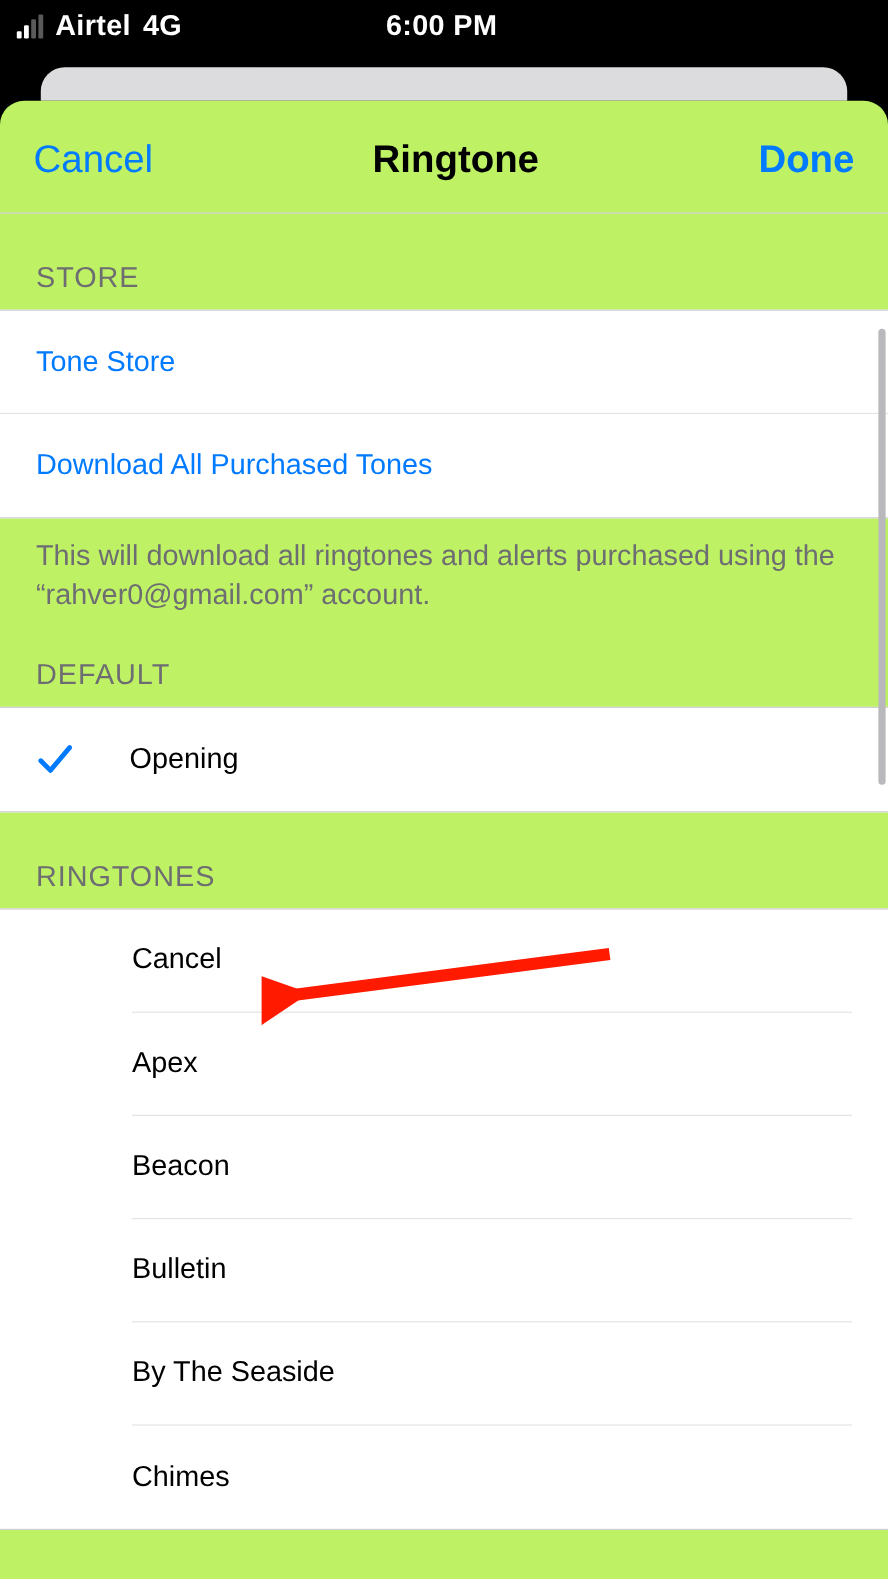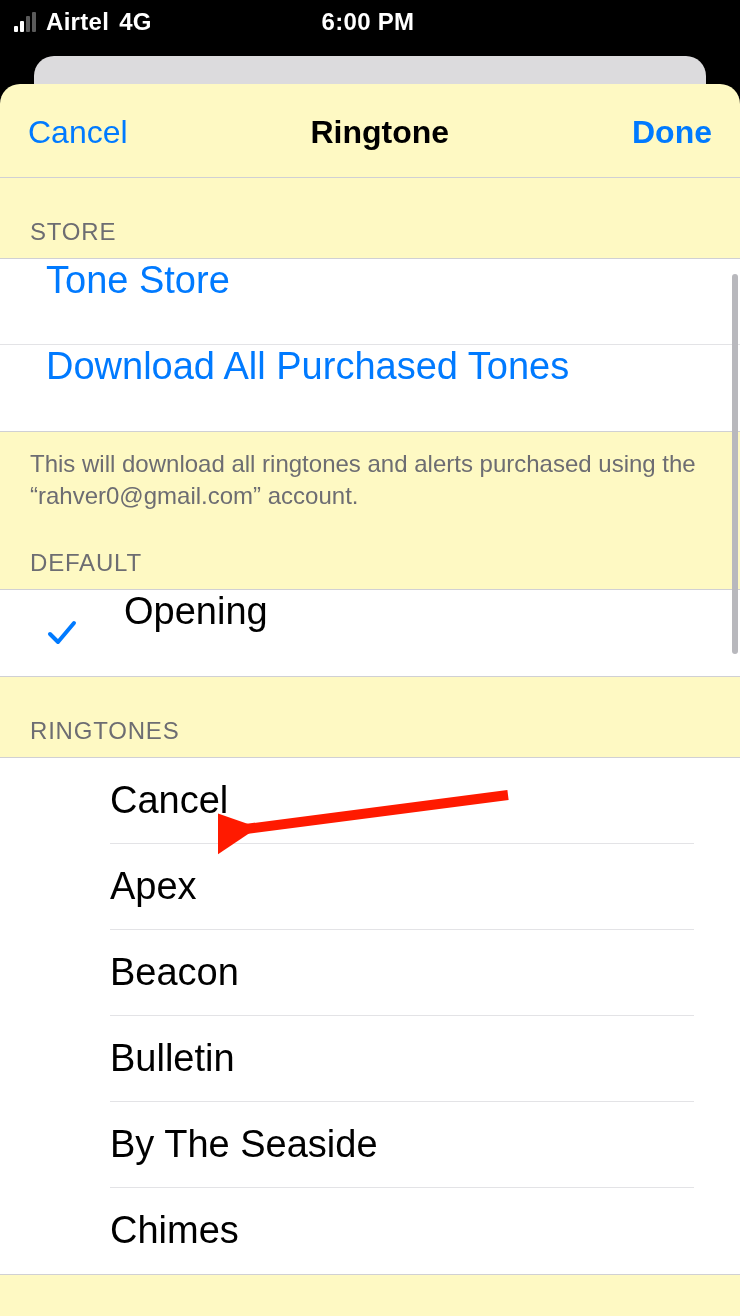--- a/index.html
+++ b/index.html
@@ -47,21 +47,21 @@
   
   .back-card {
     margin: 12px 34px 0 34px;
     height: 28px;
     background: #dcdbdd;
     border-radius: 20px 20px 0 0;
   }
 
   
   .sheet {
-    background: #fef9c3;
+    background: #bef264;
     border-radius: 20px 20px 0 0;
     height: calc(1316px - 44px - 28px - 12px);
     overflow-y: auto;
     position: relative;
   }
   .scroll-indicator{
     position:absolute; right:2px; top:190px; width:6px; height:380px;
     background:#b8b8bd; border-radius:3px;
   }
 
@@ -83,24 +83,24 @@
     padding: 40px 16px 12px 30px;
     font-size: 24px;
     color:#6d6d72;
     letter-spacing:0.8px;
   }
   .section-header.tight{ padding-top: 28px; }
 
   
   .cell-group{ background:#fff; border-top:1px solid #d0d0d4; border-bottom:1px solid #d0d0d4; }
   .cell{
-    display:flex; 
+    display:flex; align-items:center;
     min-height: 86px;
-    padding: 0 46px;
-    font-size: 38px;
+    padding: 0 30px;
+    font-size: 24px;
     color:#000;
     border-bottom: 1px solid #e3e3e6;
     cursor:pointer;
   }
   .cell:last-child{ border-bottom:none; }
   .cell.link{ color:#007aff; }
   .cell .check-slot{
     width: 78px; display:flex; align-items:center; justify-content:flex-start;
   }
   .cell .label{ flex:1; }

